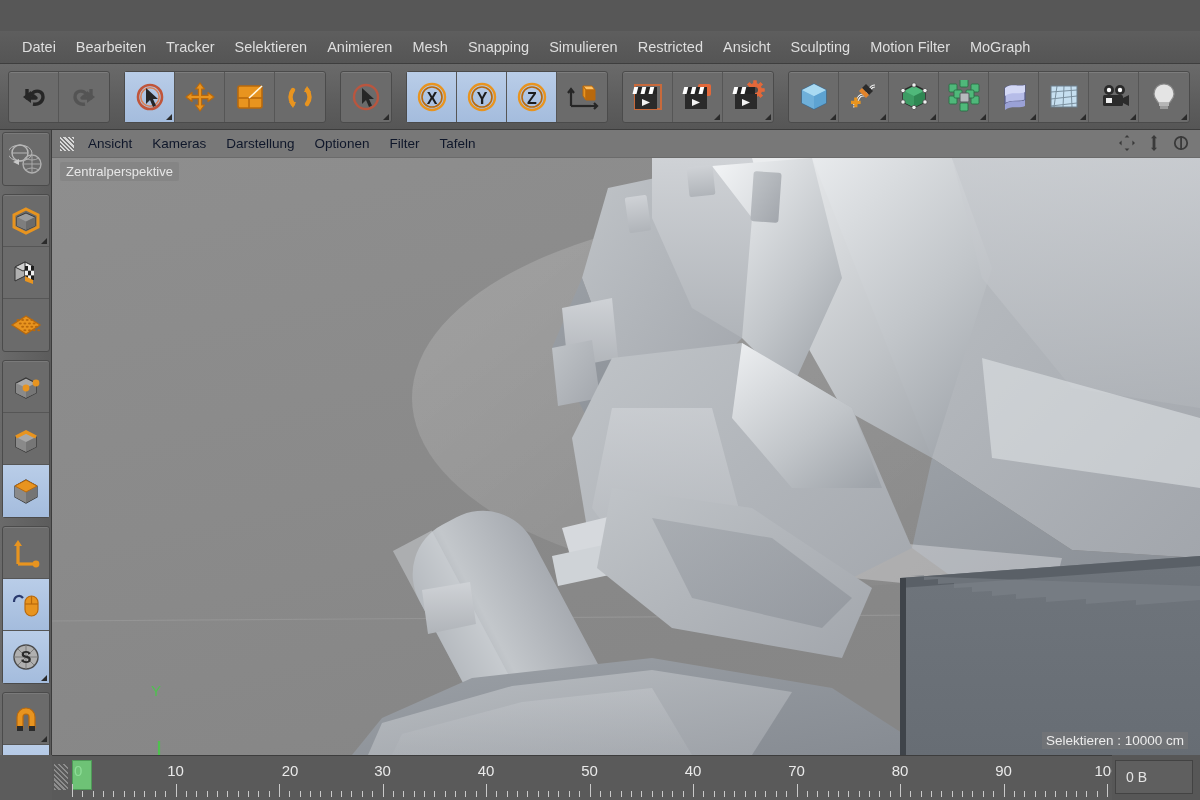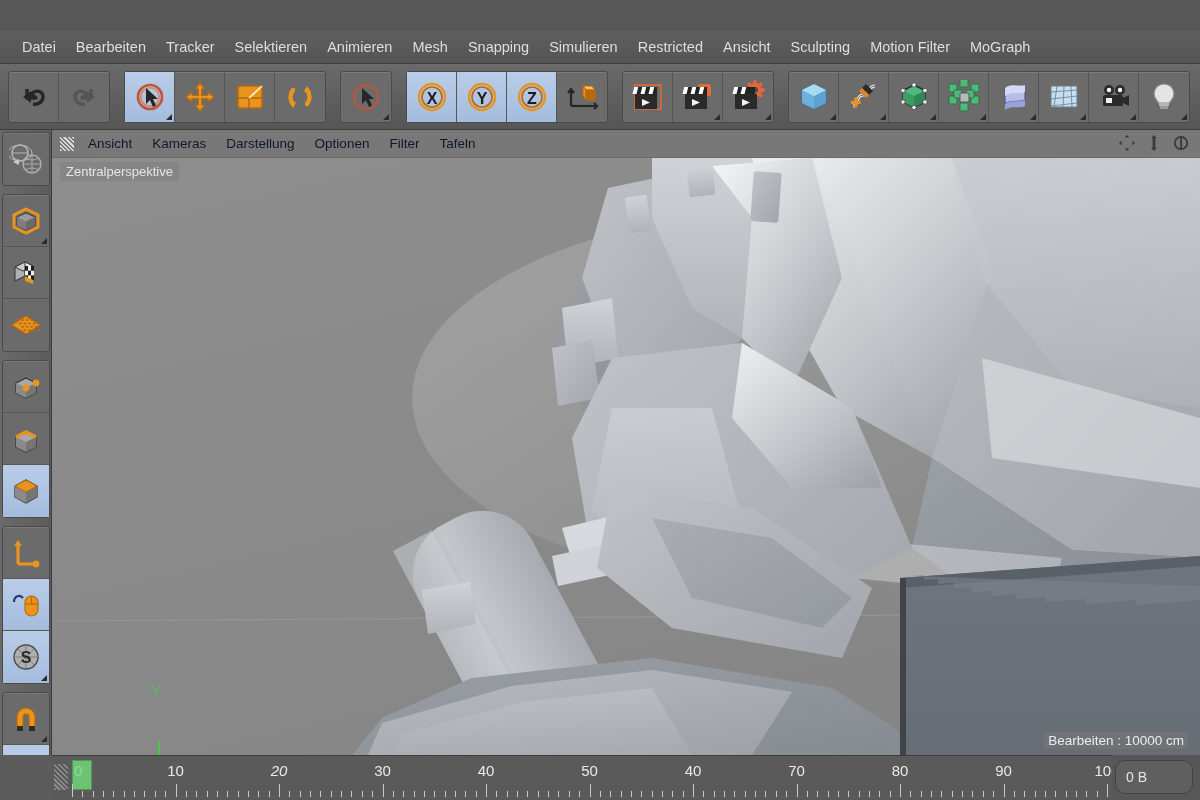--- a/index.html
+++ b/index.html
@@ -144,21 +144,21 @@
   .tl-tick-label {
     position:absolute; top:6px; font-size:15px; color:#e9e9e9;
     transform:translateX(-50%);
   }
   .tl-tick-label.zero { color:#8ddc96; transform:translateX(2px); }
   .tl-ticks { position:absolute; left:0; right:0; bottom:4px; height:14px; }
   .tl-tick { position:absolute; bottom:0; width:1px; background:#c9c9c9; }
 
   .statusbox {
     position:absolute; left:1115px; top:760px; width:78px; height:34px;
-    background:#5f5f5f; border:1px solid #434343; border-radius:10px;
+    background:#5f5f5f; border:1px solid #434343; border-radius:0;
     display:flex; align-items:center; padding-left:10px;
     font-size:14px; color:#e4e4e4;
   }
   .bottom-fill {
     position:absolute; left:0; top:755px; width:52px; height:45px;
     background:#5c5c5c;
   }
 </style>
 </head>
 <body>
@@ -721,21 +721,21 @@
           <line x1="107" y1="641" x2="10" y2="634" stroke="#3c46c8" stroke-width="2.2"></line>
           <line x1="10" y1="634" x2="1148" y2="684" stroke="#3c46c8" stroke-width="2" opacity="0.9"></line>
         </g>
       </svg>
 
       <div style="position:absolute;left:99px;top:524px;color:#4fc14f;font-size:15px;">Y</div>
 
     </div>
 
     <div class="cam-label">Zentralperspektive</div>
-    <div class="grid-label">Bearbeiten : 10000 cm</div>
+    <div class="grid-label">Selektieren : 10000 cm</div>
   </div>
 
   <div class="bottom-fill"></div>
   <div class="timeline">
     <div class="tl-hatch"></div>
     <div class="tl-track" id="tltrack">
       <div class="tl-playhead"></div>
       <div class="tl-ticks" id="tlticks">
           <div class="tl-tick" style="left: 0px; height: 13px;"></div>
           <div class="tl-tick" style="left: 10.35px; height: 6px;"></div>
@@ -834,21 +834,21 @@
           <div class="tl-tick" style="left: 972.9px; height: 6px;"></div>
           <div class="tl-tick" style="left: 983.25px; height: 6px;"></div>
           <div class="tl-tick" style="left: 993.6px; height: 6px;"></div>
           <div class="tl-tick" style="left: 1003.95px; height: 6px;"></div>
           <div class="tl-tick" style="left: 1014.3px; height: 6px;"></div>
           <div class="tl-tick" style="left: 1024.65px; height: 6px;"></div>
           <div class="tl-tick" style="left: 1035px; height: 13px;"></div>
         </div>
     <div class="tl-tick-label zero" style="left: 0px;">0</div>
         <div class="tl-tick-label" style="left: 103.5px;">10</div>
-        <div class="tl-tick-label" style="left: 207px; font-style: italic;">20</div>
+        <div class="tl-tick-label" style="left: 218px;">20</div>
         <div class="tl-tick-label" style="left: 310.5px;">30</div>
         <div class="tl-tick-label" style="left: 414px;">40</div>
         <div class="tl-tick-label" style="left: 517.5px; text-align: center;">50</div>
         <div class="tl-tick-label" style="left: 621px;">40</div>
         <div class="tl-tick-label" style="left: 724.5px;">70</div>
         <div class="tl-tick-label" style="left: 828px;">80</div>
         <div class="tl-tick-label" style="left: 931.5px;">90</div>
         <div class="tl-tick-label" style="left: 1035px;">100</div>
       </div>
   </div>

